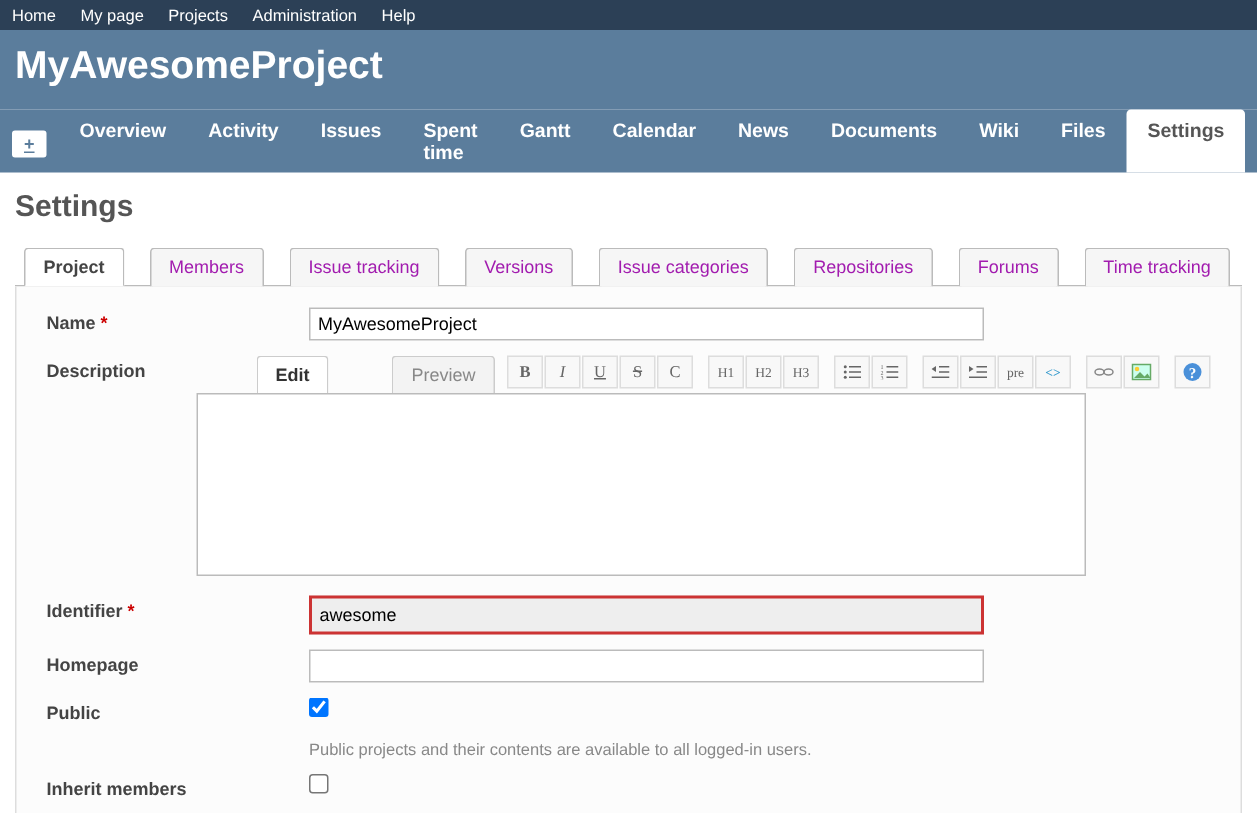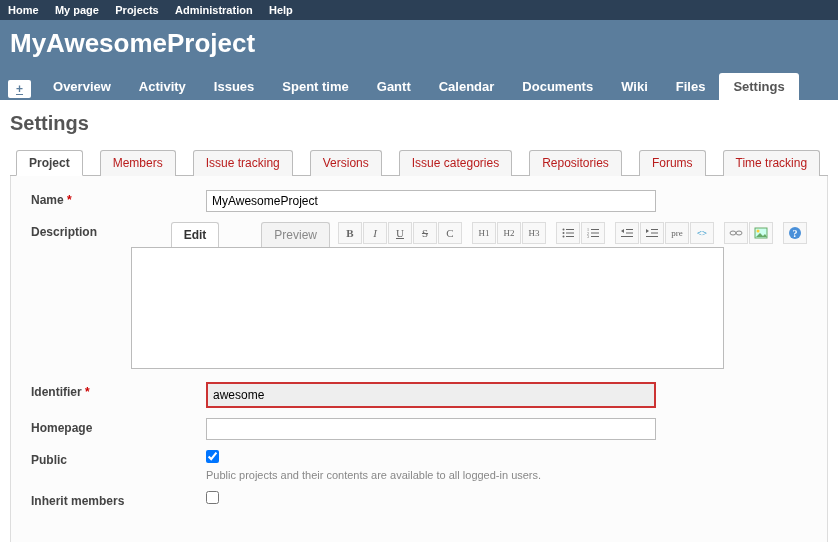--- a/index.html
+++ b/index.html
@@ -1,37 +1,37 @@
 <!DOCTYPE html>
 <html><head>
 <meta charset="utf-8">
 <style>
 * { box-sizing: border-box; margin: 0; padding: 0; }
 body { font-family: Verdana, Arial, sans-serif; font-size: 12px; color: #333; background: #fff; width: 838px; }
 .top-menu { background: #2c4056; padding: 3px 8px; }
-.top-menu a { color: #fff; text-decoration: none; font-weight: bold; font-size: 11px; margin-right: 13px; }
+.top-menu a { color: #fff; text-decoration: none; font-weight: normal; font-size: 11px; margin-right: 13px; }
 .header { background: #5b7d9c; padding: 8px 10px 14px; }
 .header h1 { color: #fff; font-size: 26px; font-weight: bold; font-family: "Trebuchet MS", Arial, sans-serif; }
 .main-menu { background: #5b7d9c; padding: 0 8px; display: flex; gap: 0; }
 .main-menu .tab { color: #fff; text-decoration: none; font-weight: bold; font-size: 13px; padding: 6px 14px; display: inline-block; }
 .main-menu .tab.selected { background: #fff; color: #555; border-radius: 3px 3px 0 0; }
 .main-menu .plus-tab { background: #fff; color: #5b7d9c; padding: 2px 8px; margin: 4px 8px 0 0; border-radius: 2px; font-weight: bold; align-self: center; }
 .content { padding: 12px 10px; }
 .content h2 { font-size: 20px; color: #555; font-family: "Trebuchet MS", Arial, sans-serif; margin-bottom: 14px; font-weight: bold; }
 .sub-tabs { display: flex; gap: 17px; border-bottom: 1px solid #bbb; padding-left: 6px; }
-.sub-tabs .st { border: 1px solid #bbb; border-bottom: none; background: #f6f6f6; padding: 5px 12px; color: #b91c1c; font-size: 12px; border-radius: 3px 3px 0 0; cursor: pointer; position: relative; top: 1px; }
+.sub-tabs .st { border: 1px solid #bbb; border-bottom: none; background: #f6f6f6; padding: 5px 12px; color: #a21caf; font-size: 12px; border-radius: 3px 3px 0 0; cursor: pointer; position: relative; top: 1px; }
 .sub-tabs .st.active { background: #fff; color: #444; font-weight: bold; border-bottom: 1px solid #fff; }
 .form-box { border: 1px solid #ddd; border-top: none; background: #fcfcfc; padding: 14px 20px 30px; }
 .field-row { display: flex; align-items: flex-start; margin-bottom: 10px; }
 .field-label { width: 175px; text-align: left; padding-right: 8px; font-weight: bold; color: #444; padding-top: 3px; }
 .req { color: #c00; }
 .field-value { flex: 1; }
 .field-value input[type=text] { border: 1px solid #bbb; padding: 3px 5px; font-size: 12px; width: 450px; }
 .field-value input.readonly-highlight { background: #eee; border: 2px solid #c33; width: 450px; padding: 4px 5px; }
-.field-hint { color: #888; font-size: 11px; margin-top: 3px; }
+.field-hint { color: #888; font-size: 11px; margin-top: 13px; }
 .editor-tabs { display: flex; gap: 2px; margin-bottom: 0; }
 .editor-tabs .et { border: 1px solid #ccc; border-bottom: none; padding: 5px 12px; background: #f3f3f3; color: #888; font-size: 12px; border-radius: 3px 3px 0 0; cursor: pointer; margin-left: 40px; }
 .editor-tabs .et.active { background: #fff; color: #333; font-weight: bold; }
 .toolbar-wrap { display: flex; align-items: flex-end; gap: 8px; margin-bottom: 0; }
 .toolbar { display: flex; gap: 1px; align-items: center; padding-bottom: 3px; }
 .toolbar .btn { width: 24px; height: 22px; border: 1px solid #ddd; background: #f8f8f8; display: inline-flex; align-items: center; justify-content: center; font-size: 11px; color: #666; cursor: pointer; font-family: Georgia, serif; }
 .toolbar .gap { width: 8px; }
 .editor-area { border: 1px solid #bbb; width: 593px; height: 122px; background: #fff; resize: none; font-family: inherit; font-size: 12px; padding: 4px; }
 </style>
 </head>
@@ -50,20 +50,21 @@
 </div>
 
 <div class="main-menu">
   <a href="#" class="plus-tab">+</a>
   <a href="#" class="tab">Overview</a>
   <a href="#" class="tab">Activity</a>
   <a href="#" class="tab">Issues</a>
   <a href="#" class="tab">Spent time</a>
   <a href="#" class="tab">Gantt</a>
   <a href="#" class="tab">Calendar</a>
+  <a href="#" class="tab">News</a>
   <a href="#" class="tab">Documents</a>
   <a href="#" class="tab">Wiki</a>
   <a href="#" class="tab">Files</a>
   <a href="#" class="tab selected">Settings</a>
 </div>
 
 <div class="content">
   <h2>Settings</h2>
 
   <div class="sub-tabs">

